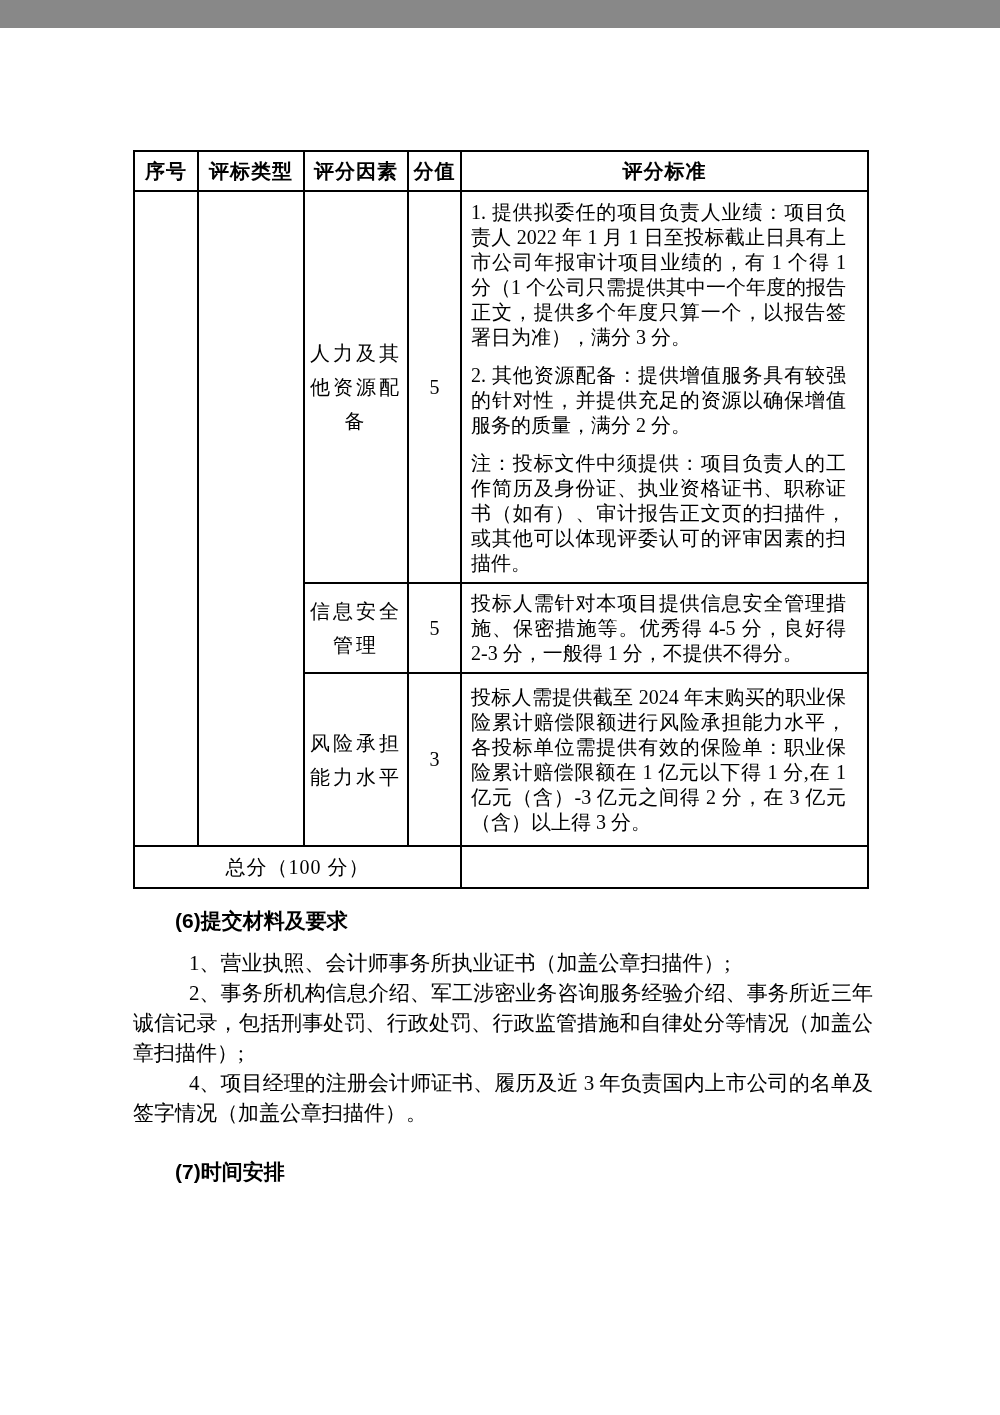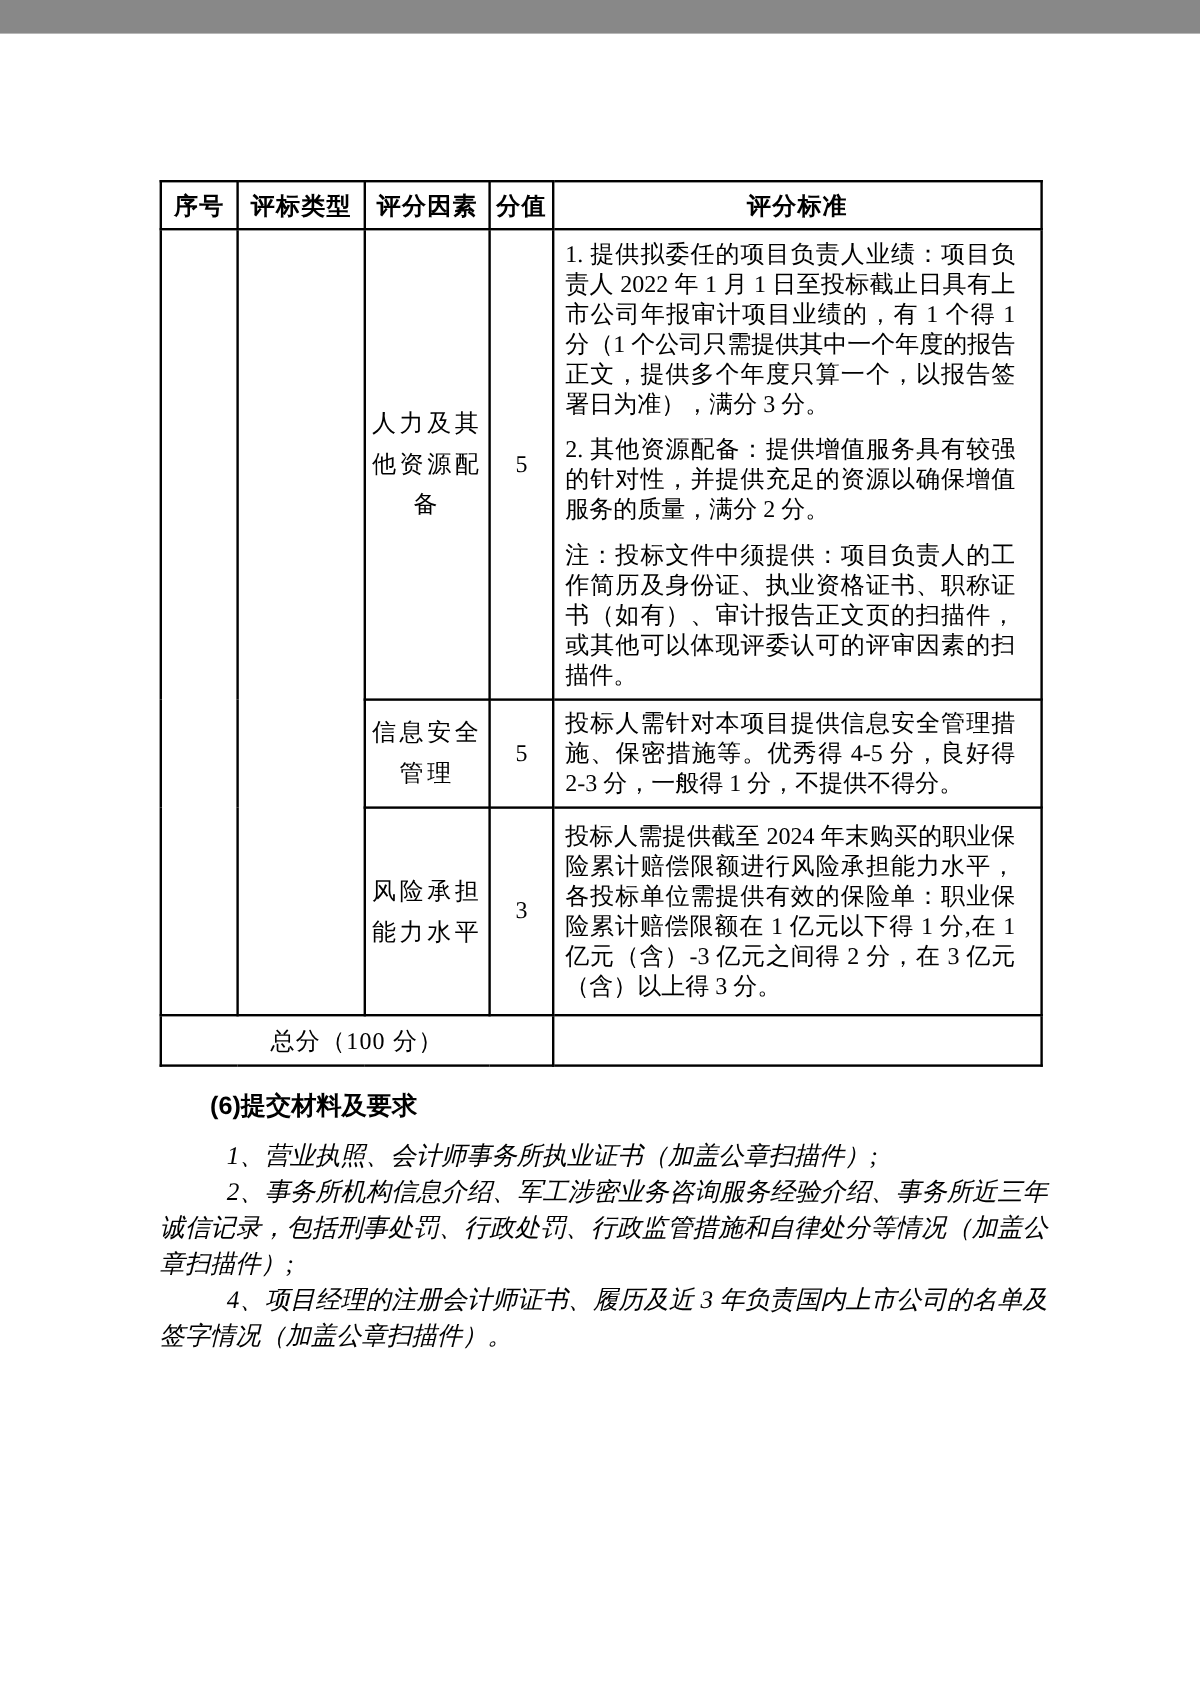--- a/index.html
+++ b/index.html
@@ -79,21 +79,20 @@
     font-weight: bold;
     margin: 18px 0 13px 42px;
   }
   .sec-heading.second { margin-top: 30px; }
   .body-item {
     width: 740px;
     font-size: 21px;
     line-height: 30px;
     text-align: justify;
     text-indent: 56px;
-    font-style: italic;
   }
 </style>
 </head>
 <body>
 
 <div class="page">
 
   <table class="eval">
     <colgroup>
       <col style="width:64px">
@@ -144,14 +143,15 @@
     </tbody>
   </table>
 
 
   <h3 class="sec-heading">(6)提交材料及要求</h3>
 
   <p class="body-item">1、营业执照、会计师事务所执业证书（加盖公章扫描件）;</p>
   <p class="body-item">2、事务所机构信息介绍、军工涉密业务咨询服务经验介绍、事务所近三年诚信记录，包括刑事处罚、行政处罚、行政监管措施和自律处分等情况（加盖公章扫描件）;</p>
   <p class="body-item">4、项目经理的注册会计师证书、履历及近 3 年负责国内上市公司的名单及签字情况（加盖公章扫描件）。</p>
 
+  <h3 class="sec-heading second">(7)时间安排</h3>
 
 </div>
 
 </body></html>

